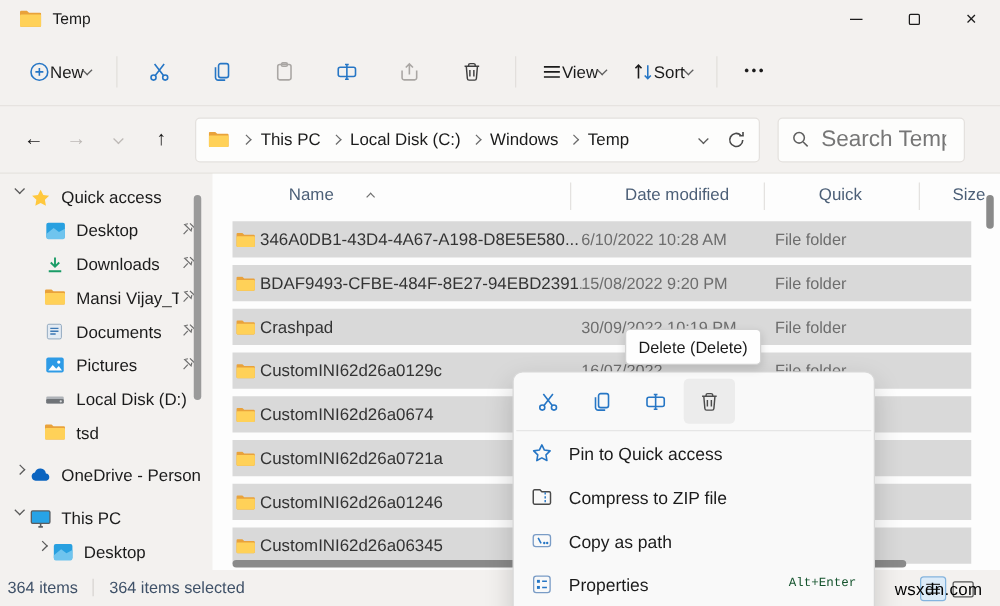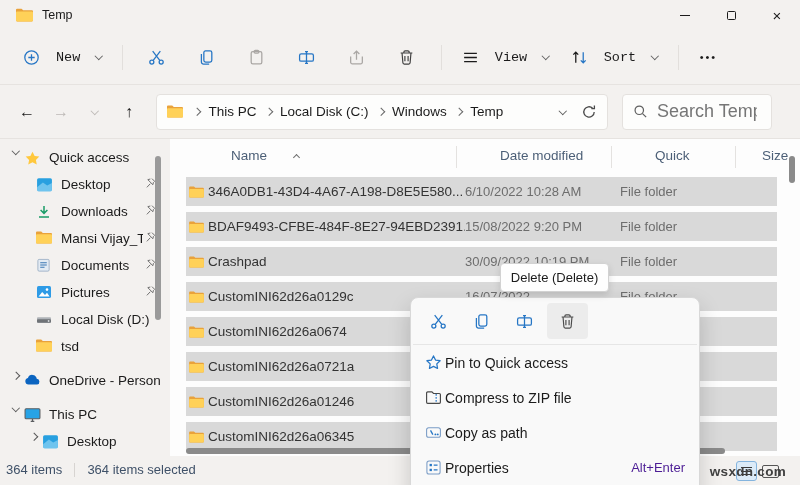--- a/index.html
+++ b/index.html
@@ -18,21 +18,21 @@
   .titlebar .ticn { display: flex; width: 17px; }
   .titlebar .ttl { font-size: 12.5px; margin-left: 9px; }
   .wbtns { margin-left: auto; display: flex; height: 30px; }
   .wbtn { width: 46px; display: flex; align-items: center; justify-content: center; color: #1b1b1b; }
   .mini-glyph { display: inline-block; width: 10px; border-top: 1px solid #1b1b1b; }
   .maxi-glyph { display: inline-block; width: 9px; height: 9px; border: 1px solid #1b1b1b; border-radius: 1.5px; }
   .close-glyph { font-size: 15px; line-height: 1; }
 
   
   .toolbar { height: 55px; border-bottom: 1px solid #e6e3e0; display: flex; align-items: center; padding: 0 12px; }
-  .tbtn { display: flex; align-items: center; gap: 16px; padding: 8px 11px; border-radius: 5px; font-family: Liberation Mono, monospace; }
+  .tbtn { display: flex; align-items: center; gap: 0; padding: 8px 11px; border-radius: 5px; }
   .ticonbtn { width: 42px; height: 38px; display: flex; align-items: center; justify-content: center; margin: 0 4px; }
   .vsep { width: 1px; height: 25px; background: #e2dfdc; margin: 0 9px; }
   .more-dots { font-size: 11px; letter-spacing: 2px; padding: 0 12px; }
 
   
   .navbar { height: 54px; border-bottom: 1px solid #e6e3e0; display: flex; align-items: center; padding: 0 10px; }
   .nbtn { width: 34px; height: 34px; display: flex; align-items: center; justify-content: center; font-size: 16px; }
   .dis { color: #bdb9b6; }
   .crumbbox { height: 36px; width: 452px; margin-left: 10px; background: #fdfdfc; border: 1px solid #e4e1de;
               border-radius: 4px; display: flex; align-items: center; padding: 0 10px; }
@@ -75,32 +75,32 @@
   .hthumb { position: absolute; left: 16px; top: 309px; width: 539px; height: 6px; background: #8a8a8a; border-radius: 3px; }
 
   
   .statusbar { height: 27px; display: flex; align-items: center; padding: 0 6px; font-size: 13px; color: #3f5168; }
   .sdiv { width: 1px; height: 14px; background: #d7d4d1; margin: 0 12px; }
   .viewtoggles { position: absolute; right: 21px; bottom: 4px; display: flex; gap: 5px; z-index: 55; align-items: center; }
   .vt1 { width: 21px; height: 20px; background: #dcebf8; border: 1px solid #84b4de; border-radius: 3px;
          display: flex; flex-direction: column; justify-content: center; gap: 2.5px; align-items: center; }
   .vt1 i { display: block; width: 11px; border-top: 1.2px solid #3a3a3a; }
   .vt2 { width: 17px; height: 13px; border: 1.2px solid #555; border-radius: 2px; }
-  .watermark { position: absolute; right: 14px; bottom: 6px; font-size: 13.5px; color: #404040; z-index: 60; letter-spacing: .3px; font-weight: bold; }
+  .watermark { position: absolute; right: 14px; bottom: 6px; font-size: 13.5px; color: #000000; z-index: 60; letter-spacing: .3px; }
 
   
   .cmenu { position: absolute; left: 410px; top: 297px; width: 290px; height: 200px; background: #f9f9f9;
            border: 1px solid #d8d8d8; border-radius: 8px; box-shadow: 0 10px 22px rgba(0,0,0,.18); z-index: 40; overflow: hidden; }
   .qrow { height: 46px; display: flex; align-items: center; padding: 0 6px; }
   .qbtn { width: 41px; height: 36px; display: flex; align-items: center; justify-content: center; border-radius: 4px; margin: 0 1px; }
   .qbtn.hov { background: #ececec; }
   .csep { height: 1px; background: #e6e6e6; margin: 0 2px; }
-  .citem { height: 35px; display: flex; align-items: center; padding: 0 14px; gap: 3px; font-size: 14px; }
+  .citem { height: 35px; display: flex; align-items: center; padding: 0 14px; gap: 13px; font-size: 14px; }
   .citem .cicn { width: 17px; display: flex; flex: none; }
-  .cshort { margin-left: auto; color: #4c1d95; font-size: 13px; }
+  .cshort { margin-left: auto; color: #14532d; font-size: 10px; font-family: Liberation Mono, monospace; }
 
   
   .tooltip { position: absolute; left: 500px; top: 263px; width: 109px; height: 29px; background: #fefefe;
              border: 1px solid #d2d2d2; border-radius: 4px; box-shadow: 0 3px 7px rgba(0,0,0,.13);
              display: flex; align-items: center; justify-content: center; font-size: 13px; z-index: 50; }
 
   
   .chv { display: inline-block; width: 5.5px; height: 5.5px; border-right: 1.2px solid currentColor; border-bottom: 1.2px solid currentColor; }
   .chv.d { transform: rotate(45deg); margin-top: -2px; }
   .chv.r { transform: rotate(-45deg); }

